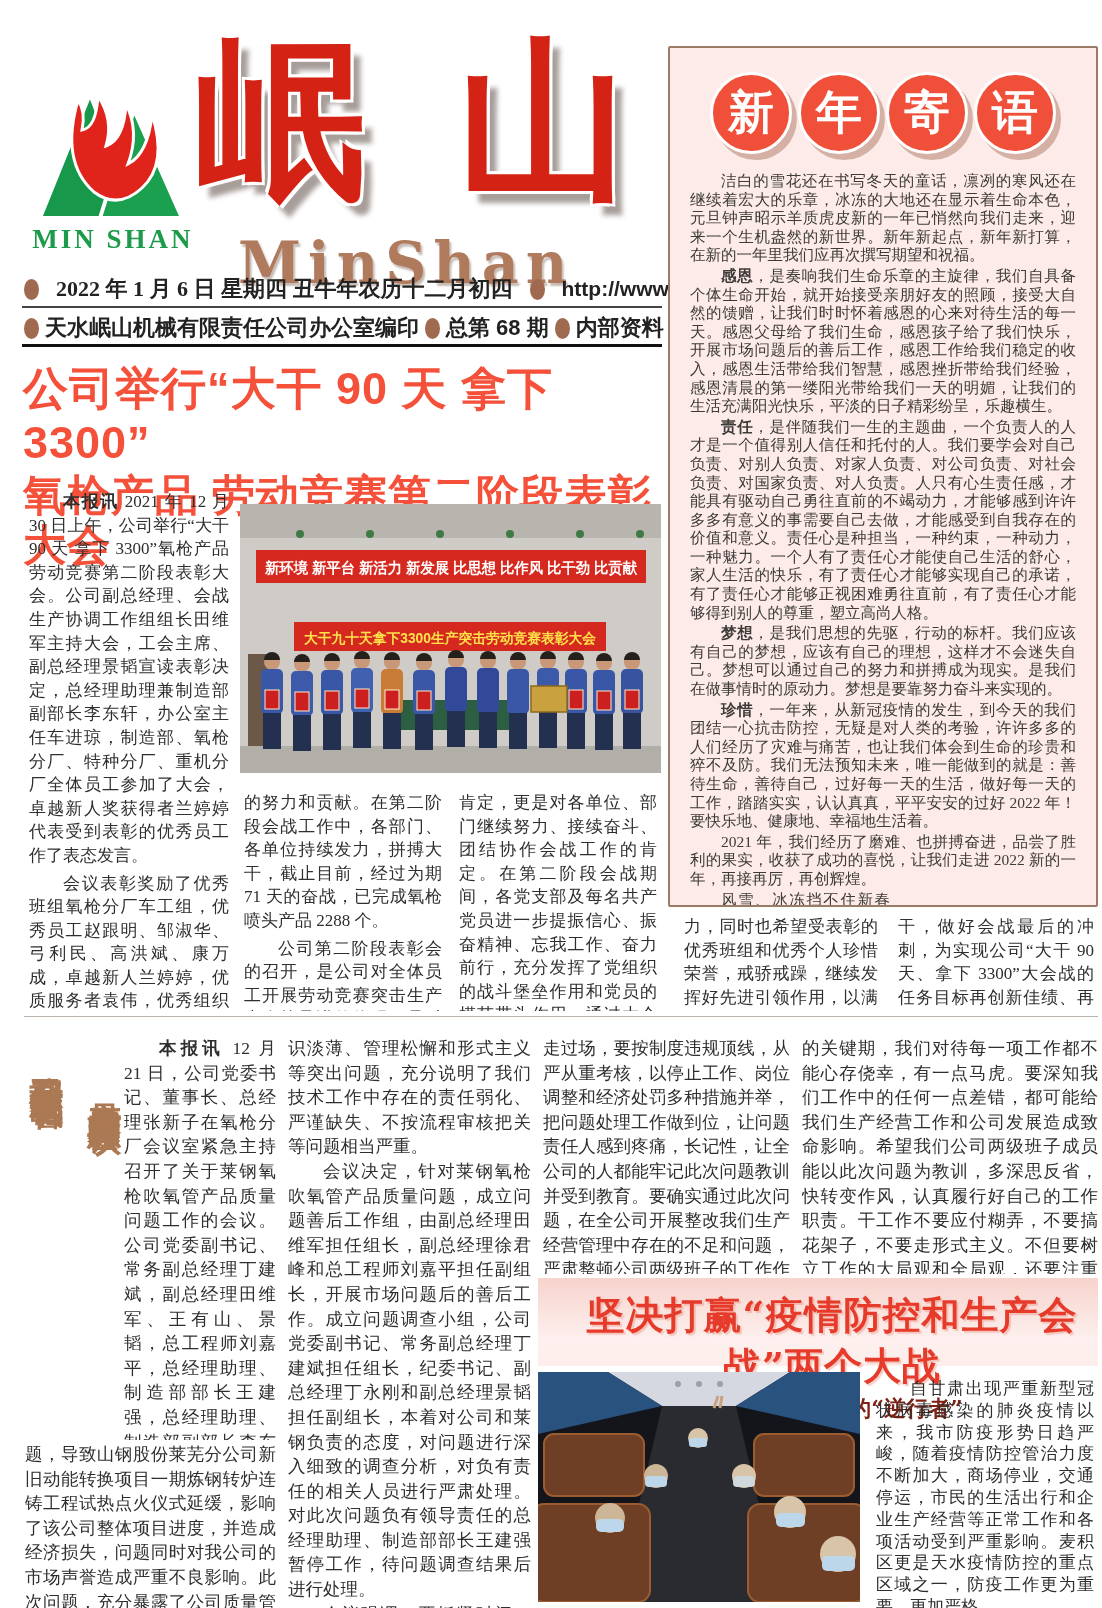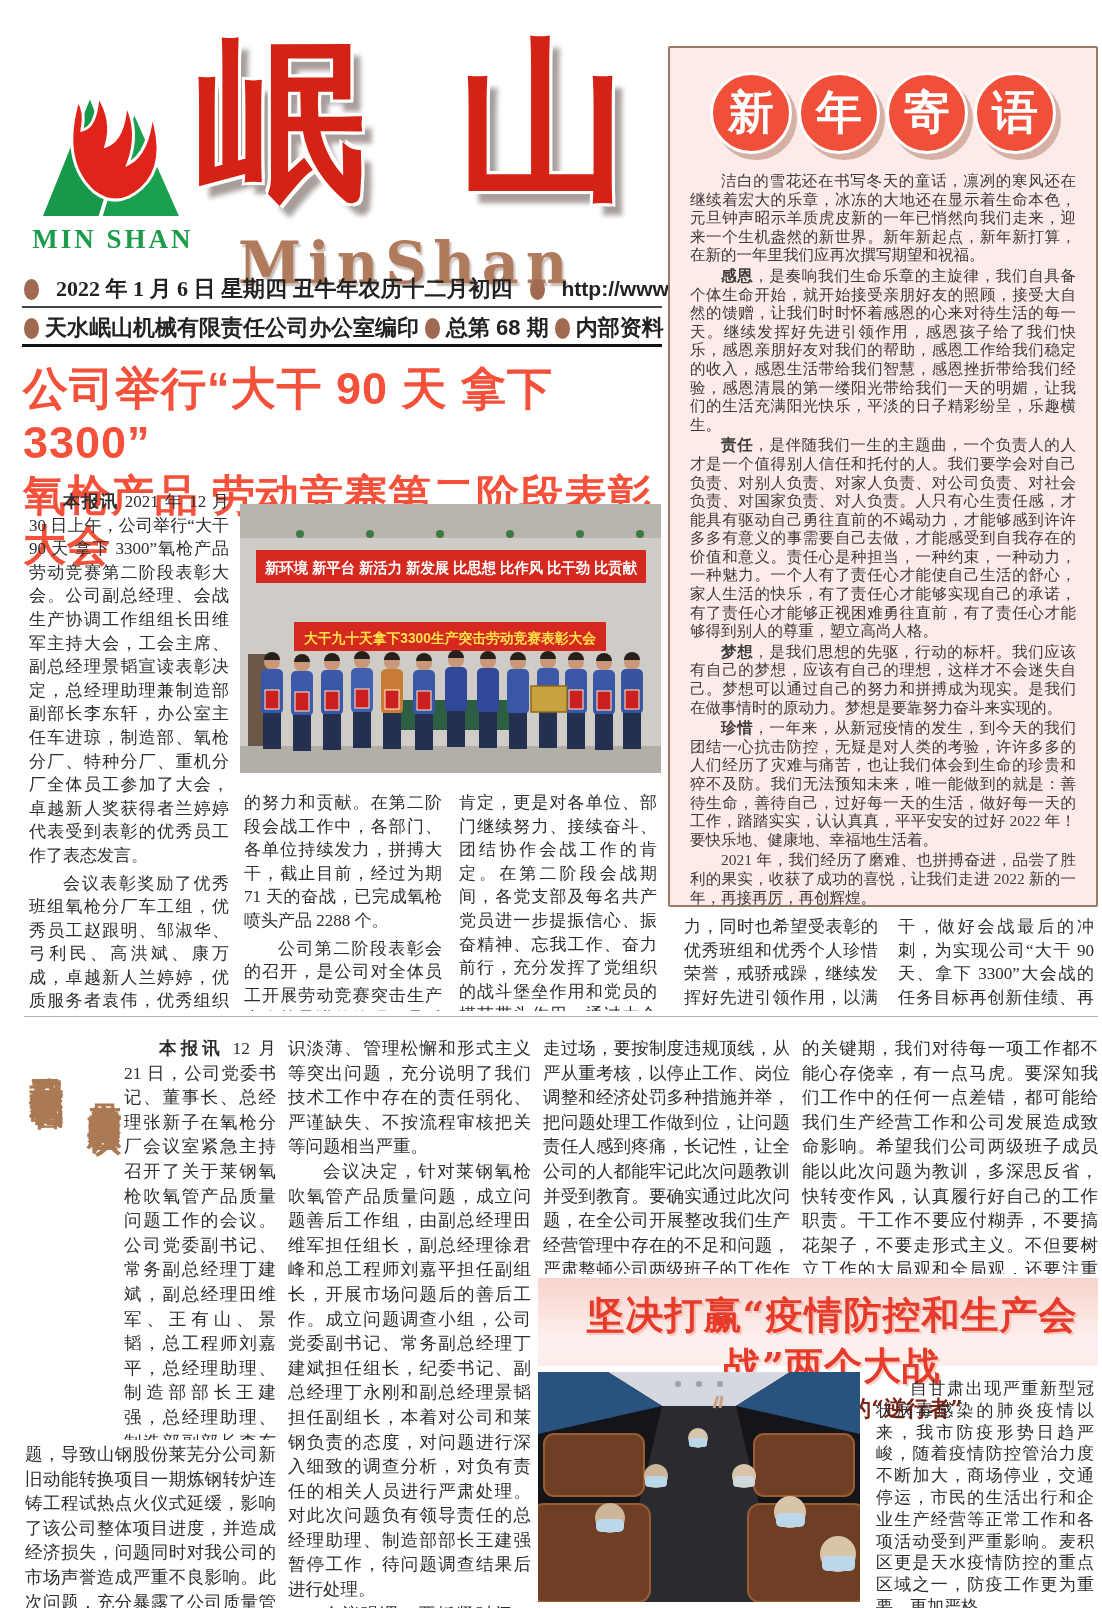--- a/index.html
+++ b/index.html
@@ -118,21 +118,21 @@
 
   <div class="abs ny-box">
     <div class="ny-title">
       <div class="ny-circ">新</div>
       <div class="ny-circ">年</div>
       <div class="ny-circ">寄</div>
       <div class="ny-circ">语</div>
     </div>
     <div class="ny-body">
       <p><b></b><span>洁白的雪花还在书写冬天的童话，凛冽的寒风还在继续着宏大的乐章，冰冻的大地还在显示着生命本色，元旦钟声昭示羊质虎皮新的一年已悄然向我们走来，迎来一个生机盎然的新世界。新年新起点，新年新打算，在新的一年里我们应再次撰写期望和祝福。</span></p>
-      <p><b>感恩</b><span>，是奏响我们生命乐章的主旋律，我们自具备个体生命开始，就开始接受亲朋好友的照顾，接受大自然的馈赠，让我们时时怀着感恩的心来对待生活的每一天。继续发挥好先进引领作用，感恩孩子给了我们快乐，感恩亲朋好友对我们的帮助，感恩工作给我们稳定的收入，感恩生活带给我们智慧，感恩挫折带给我们经验，感恩清晨的第一缕阳光带给我们一天的明媚，让我们的生活充满阳光快乐，平淡的日子精彩纷呈，乐趣横生。</span></p>
+      <p><b>感恩</b><span>，是奏响我们生命乐章的主旋律，我们自具备个体生命开始，就开始接受亲朋好友的照顾，接受大自然的馈赠，让我们时时怀着感恩的心来对待生活的每一天。感恩父母给了我们生命，感恩孩子给了我们快乐，开展市场问题后的善后工作，感恩工作给我们稳定的收入，感恩生活带给我们智慧，感恩挫折带给我们经验，感恩清晨的第一缕阳光带给我们一天的明媚，让我们的生活充满阳光快乐，平淡的日子精彩纷呈，乐趣横生。</span></p>
       <p><b>责任</b><span>，是伴随我们一生的主题曲，一个负责人的人才是一个值得别人信任和托付的人。我们要学会对自己负责、对别人负责、对家人负责、对公司负责、对社会负责、对国家负责、对人负责。人只有心生责任感，才能具有驱动自己勇往直前的不竭动力，才能够感到许许多多有意义的事需要自己去做，才能感受到自我存在的价值和意义。责任心是种担当，一种约束，一种动力，一种魅力。一个人有了责任心才能使自己生活的舒心，家人生活的快乐，有了责任心才能够实现自己的承诺，有了责任心才能够正视困难勇往直前，有了责任心才能够得到别人的尊重，塑立高尚人格。</span></p>
       <p><b>梦想</b><span>，是我们思想的先驱，行动的标杆。我们应该有自己的梦想，应该有自己的理想，这样才不会迷失自己。梦想可以通过自己的努力和拼搏成为现实。是我们在做事情时的原动力。梦想是要靠努力奋斗来实现的。</span></p>
       <p><b>珍惜</b><span>，一年来，从新冠疫情的发生，到今天的我们团结一心抗击防控，无疑是对人类的考验，许许多多的人们经历了灾难与痛苦，也让我们体会到生命的珍贵和猝不及防。我们无法预知未来，唯一能做到的就是：善待生命，善待自己，过好每一天的生活，做好每一天的工作，踏踏实实，认认真真，平平安安的过好 2022 年！要快乐地、健康地、幸福地生活着。</span></p>
       <p><b></b><span>2021 年，我们经历了磨难、也拼搏奋进，品尝了胜利的果实，收获了成功的喜悦，让我们走进 2022 新的一年，再接再厉，再创辉煌。</span></p>
       <p>
         <svg class="snowhouse" viewBox="0 0 178 118">
           <g fill="none" stroke="#e8694f" stroke-width="2.5">
             <circle cx="26" cy="46" r="18"></circle>
               <circle cx="48" cy="30" r="14"></circle>
               <circle cx="64" cy="50" r="12"></circle>

